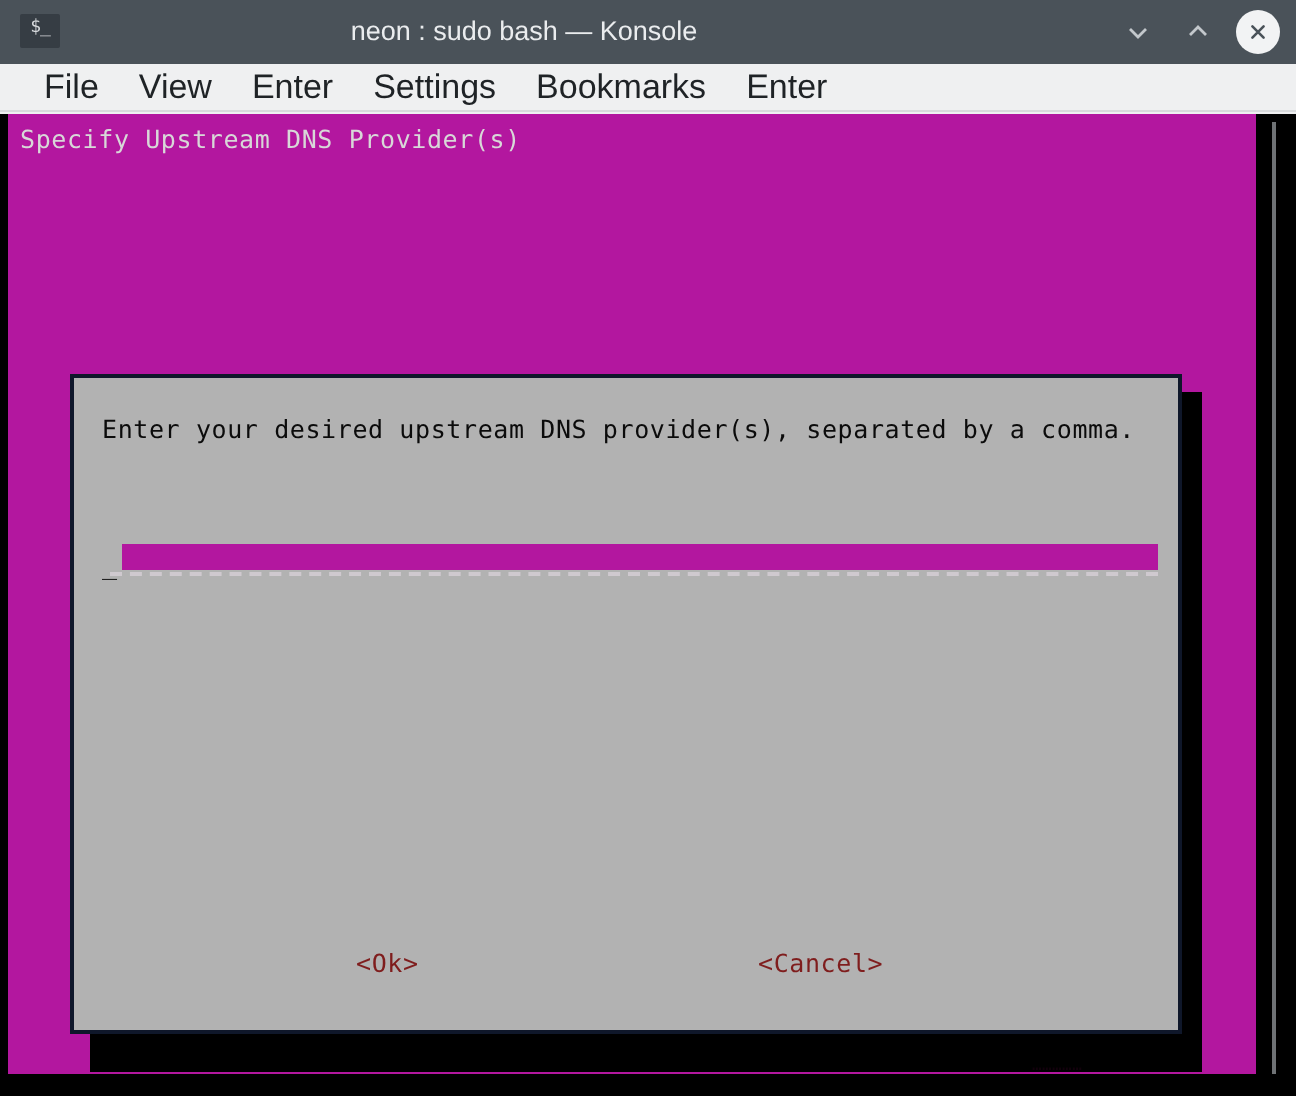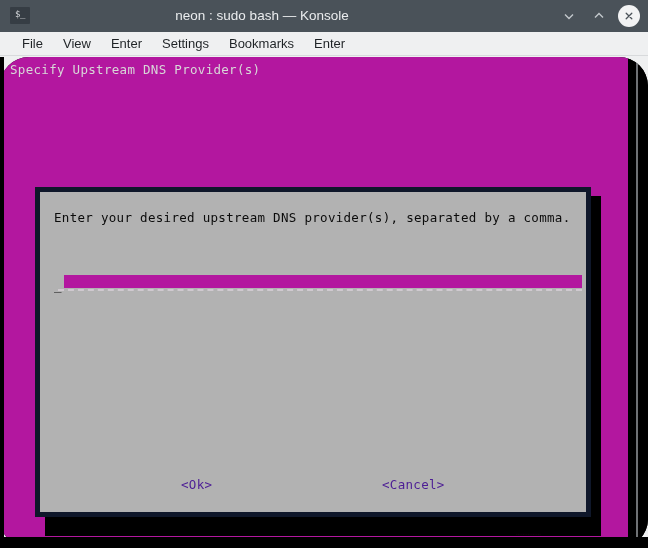--- a/index.html
+++ b/index.html
@@ -86,36 +86,35 @@
     position: absolute;
     left: 0; top: 32px;
     width: 648px; height: 24px;
     background: #eff0f1;
     display: flex;
     align-items: center;
     padding-left: 12px;
     border-bottom: 1px solid #d8dadc;
   }
   .menu-item {
-    font-size: 13px;
+    font-size: 17px;
     color: #1f2326;
     padding: 0 10px;
     line-height: 23px;
     white-space: nowrap;
   }
 
   
   .terminal {
     position: absolute;
     left: 0; top: 57px;
     width: 648px; height: 491px;
     background: #000000;
     overflow: hidden;
     font-family: "DejaVu Sans Mono", monospace;
-    border-radius: 29px;
   }
   .term-canvas {
     position: absolute;
     left: 4px; top: 0px;
     width: 624px; height: 480px;
     background: #b3179f;
     overflow: hidden;
   }
   
   .term-scroll-track {
@@ -146,21 +145,21 @@
     position: absolute;
     left: 41px; top: 139px;
     width: 556px; height: 340px;
     background: #000000;
   }
   .dialog {
     position: absolute;
     left: 31px; top: 130px;
     width: 556px; height: 330px;
     background: #b2b2b2;
-    border: 5px solid #0f172a;
+    border: 2px solid #0f172a;
     padding: 1px;
   }
   .dlg-inner {
     position: relative;
     width: 100%; height: 100%;
     background: #b2b2b2;
   }
   .dlg-line {
     position: absolute;
     font-size: 12.5px;
@@ -199,21 +198,21 @@
     width: 524px; height: 0;
     border-top: 2px dashed #cfc9cf;
   }
 
   
   .dlg-btn {
     position: absolute;
     top: 283px;
     font-size: 12.5px;
     line-height: 17px;
-    color: #4c1d95;
+    color: #7f1d1d;
     letter-spacing: 0.3px;
     white-space: pre;
   }
   .btn-ok { left: 140px; }
   .btn-cancel { left: 341px; }
 
   
   .term-status {
     position: absolute;
     left: 512px; top: 472px;

